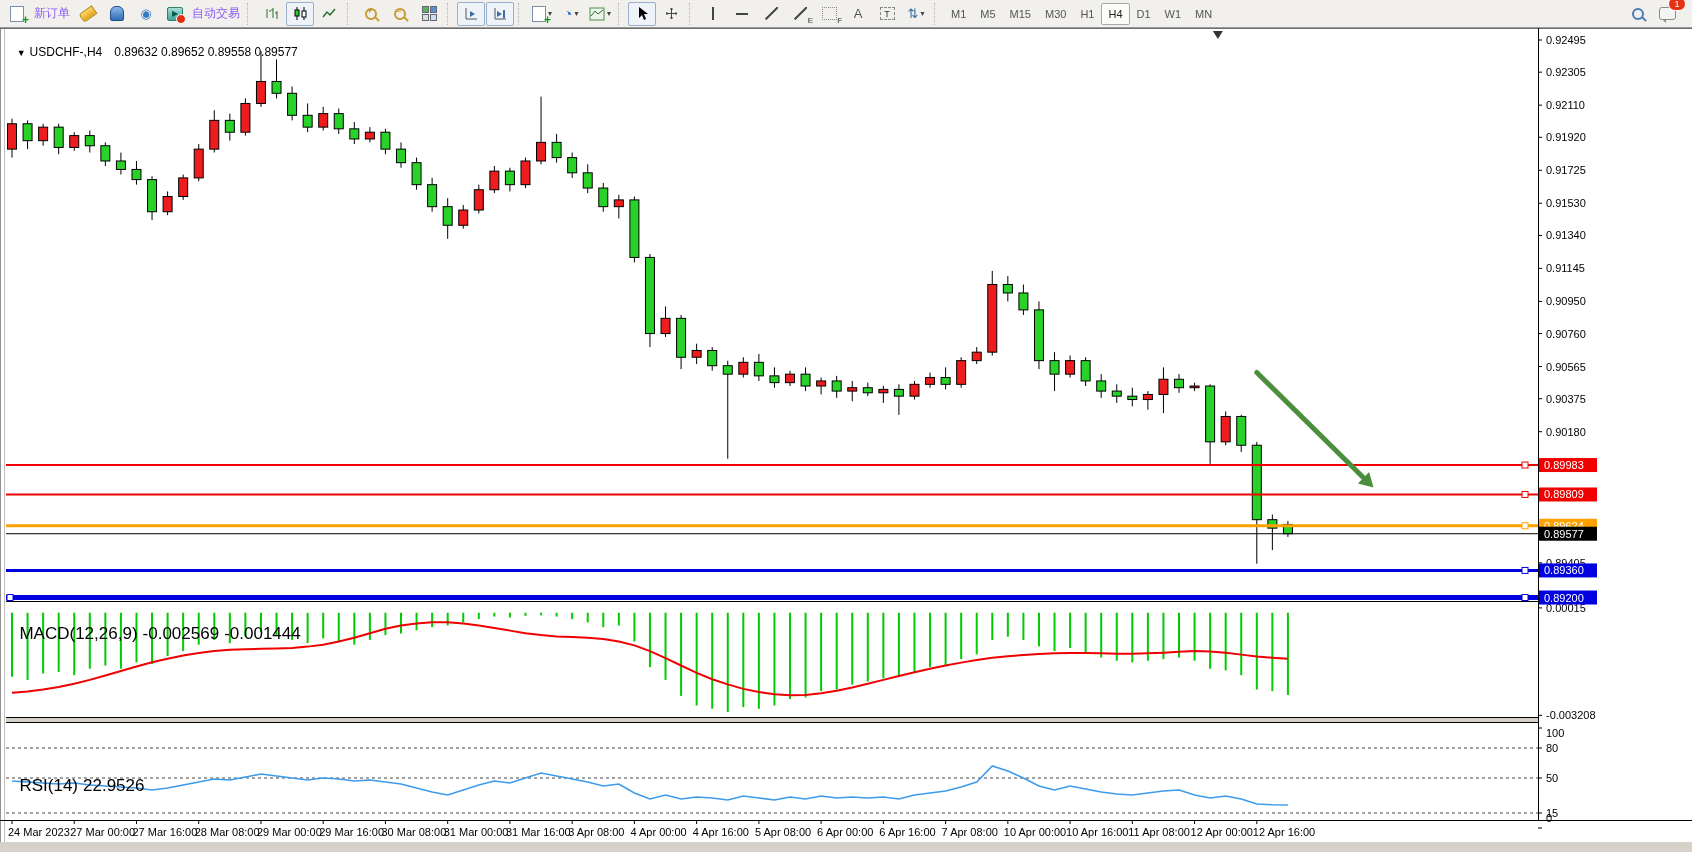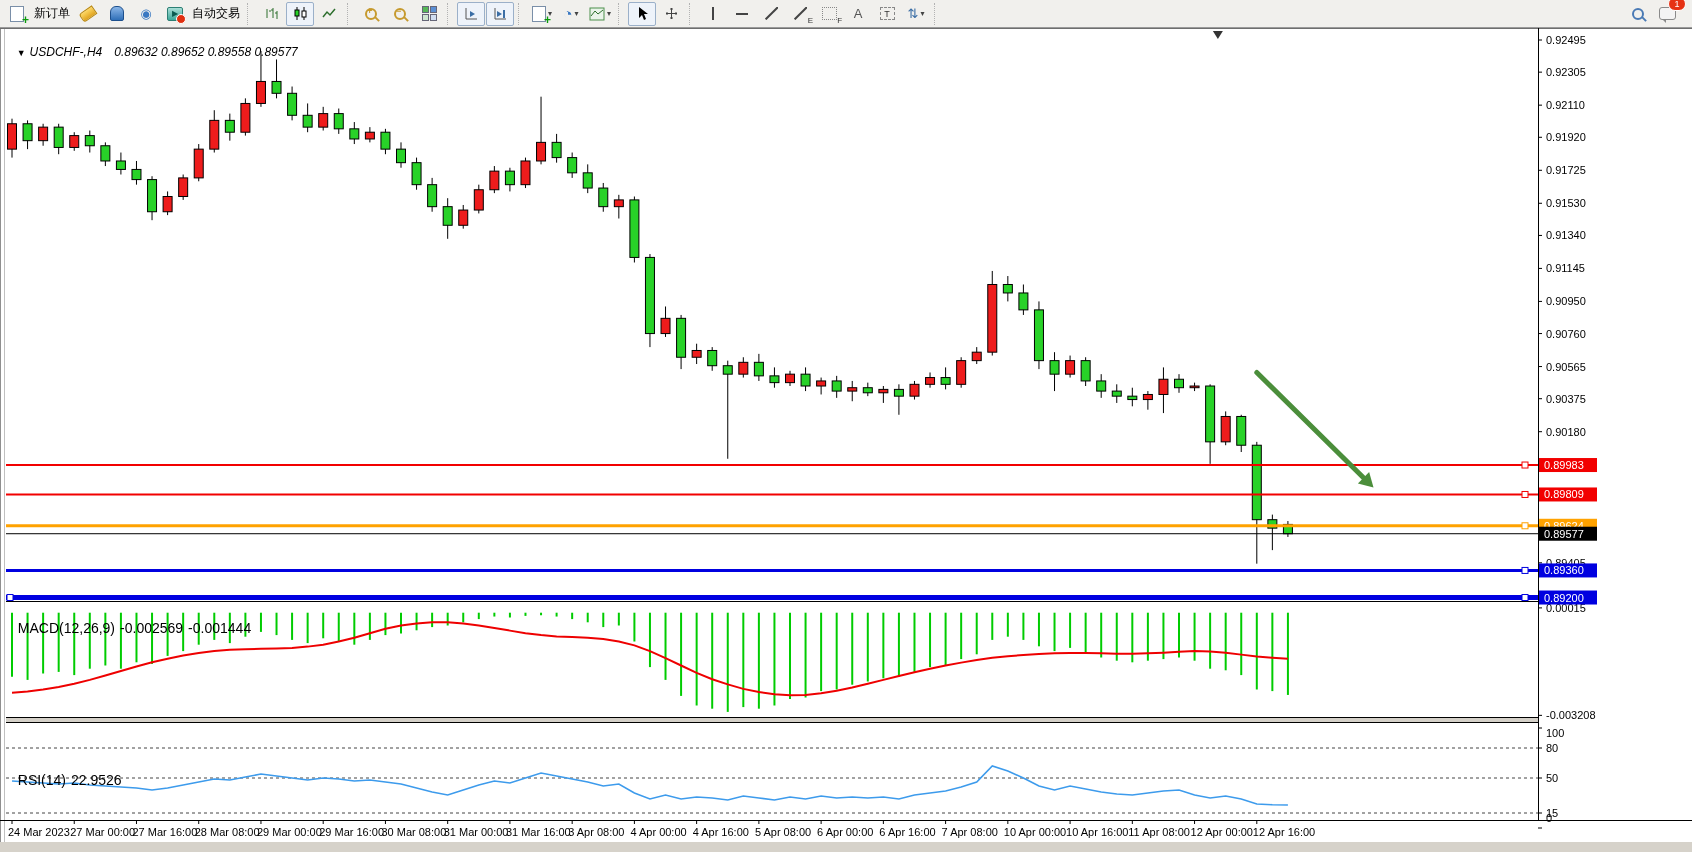--- a/index.html
+++ b/index.html
@@ -5,21 +5,21 @@
   html,body{margin:0;padding:0;}
   body{width:1692px;height:852px;overflow:hidden;background:#fff;
        font-family:"Liberation Sans","DejaVu Sans",sans-serif;position:relative;}
   
   #toolbar{position:absolute;left:0;top:0;width:1692px;height:28px;z-index:5;
            background:#f1f0ed;border-bottom:1px solid #9a9a9a;
            display:flex;align-items:center;padding:0 3px;box-sizing:border-box;gap:1px;}
   .tb-btn{height:22px;min-width:22px;display:flex;align-items:center;justify-content:center;
           border:1px solid transparent;border-radius:2px;font-size:12px;color:#333;padding:0 2px;position:relative;}
   .tb-btn.active{border:1px solid #9bb0c9;background:#eef3fa;}
-  .tb-label{font-size:12px;color:#000000;margin:0 3px 0 2px;white-space:nowrap;}
+  .tb-label{font-size:12px;color:#8b5cf6;margin:0 3px 0 2px;white-space:nowrap;}
   .sep{width:4px;height:22px;border-left:1px dotted #b3b3b3;margin:0 4px 0 3px;}
   .caret{font-size:8px;color:#444;margin-left:2px;}
   .tf-btn{height:20px;padding:0 6px;font-size:11px;color:#555;display:flex;align-items:center;
           border:1px solid transparent;border-radius:2px;}
   .tf-btn.active{border:1px solid #a8a8a8;background:#fcfcf9;color:#222;}
   #tb-spacer{flex:1;}
   
   .doc-icon{width:12px;height:14px;background:#fff;border:1px solid #7a8fa8;position:relative;}
   .plus-badge{position:absolute;right:-6px;bottom:-6px;color:#0b9a0b;font-weight:bold;font-size:12px;}
   .crayon-icon{width:14px;height:8px;background:linear-gradient(#ffd966,#dfa21d);
@@ -48,22 +48,22 @@
          padding:0 2px;border:1px solid #fff;}
   .hline-g{display:inline-block;width:12px;height:0;border-top:2px solid #444;}
   .vline-g{display:inline-block;height:13px;width:0;border-left:2px solid #444;}
   .diag-g{display:inline-block;width:13px;height:13px;position:relative;overflow:hidden;}
   .diag-g i{position:absolute;left:-2px;top:5px;width:18px;border-top:2px solid #444;transform:rotate(-45deg);}
   .sub-letter{font-size:8px;color:#333;position:absolute;right:0;bottom:0;}
   .dash-box{width:13px;height:11px;border:1px dashed #888;display:flex;align-items:center;
             justify-content:center;font-size:9px;color:#333;}
   
   #chart-svg{position:absolute;left:0;top:0;z-index:1;}
-  .overlay-label{position:absolute;z-index:3;font-size:14px;color:#000;white-space:pre;}
-  #title-bar{left:10px;top:31px;font-size:12px;font-style:italic;}
+  .overlay-label{position:absolute;z-index:3;font-size:17px;color:#000;white-space:pre;}
+  #title-bar{left:10px;top:31px;font-size:12px;}
   #title-bar .tri{font-size:9px;margin-right:4px;}
   #macd-label{left:10px;top:604px;}
   #rsi-label{left:10px;top:756px;}
   .ind-val{margin-left:5px;}
 </style>
 </head>
 <body>
 
 <div id="toolbar">
   <div class="tb-btn">
@@ -205,20 +205,31 @@
     </div>
   <div class="tb-btn">
       <span class="dash-box">T</span>
     </div>
   <div class="tb-btn">
     <span style="font-size:13px;color:#3b6ea5">⇅</span>
     <span class="caret">▾</span>
   </div>
 
   <div class="sep"></div>
+  <div id="tf-group" style="display: flex;">
+      <div class="tf-btn">M1</div>
+      <div class="tf-btn">M5</div>
+      <div class="tf-btn">M15</div>
+      <div class="tf-btn">M30</div>
+      <div class="tf-btn">H1</div>
+      <div class="tf-btn active">H4</div>
+      <div class="tf-btn">D1</div>
+      <div class="tf-btn">W1</div>
+      <div class="tf-btn">MN</div>
+    </div>
 
   <div id="tb-spacer"></div>
   <div class="tb-btn">
       <span class="mag blue">
         <span class="handle"></span>
       </span>
     </div>
   <div class="tb-btn" style="margin-right:8px">
     <span class="chat-ic">
         <span class="tail"></span>

